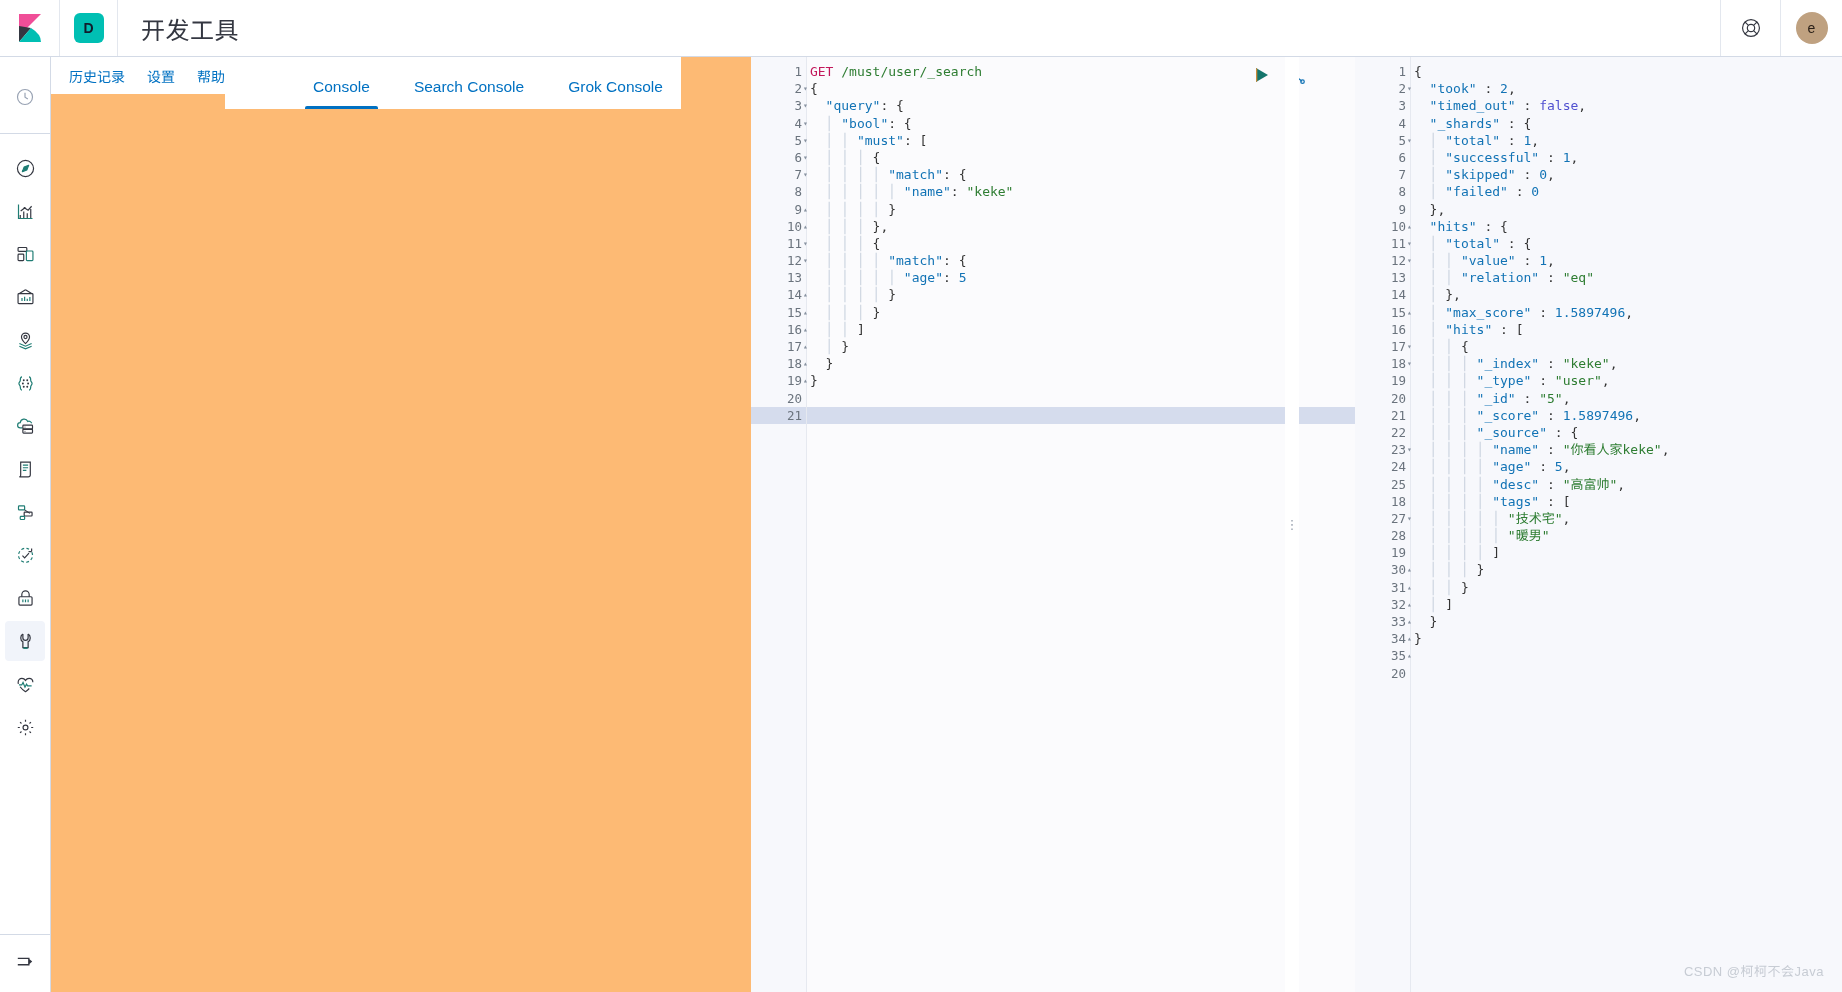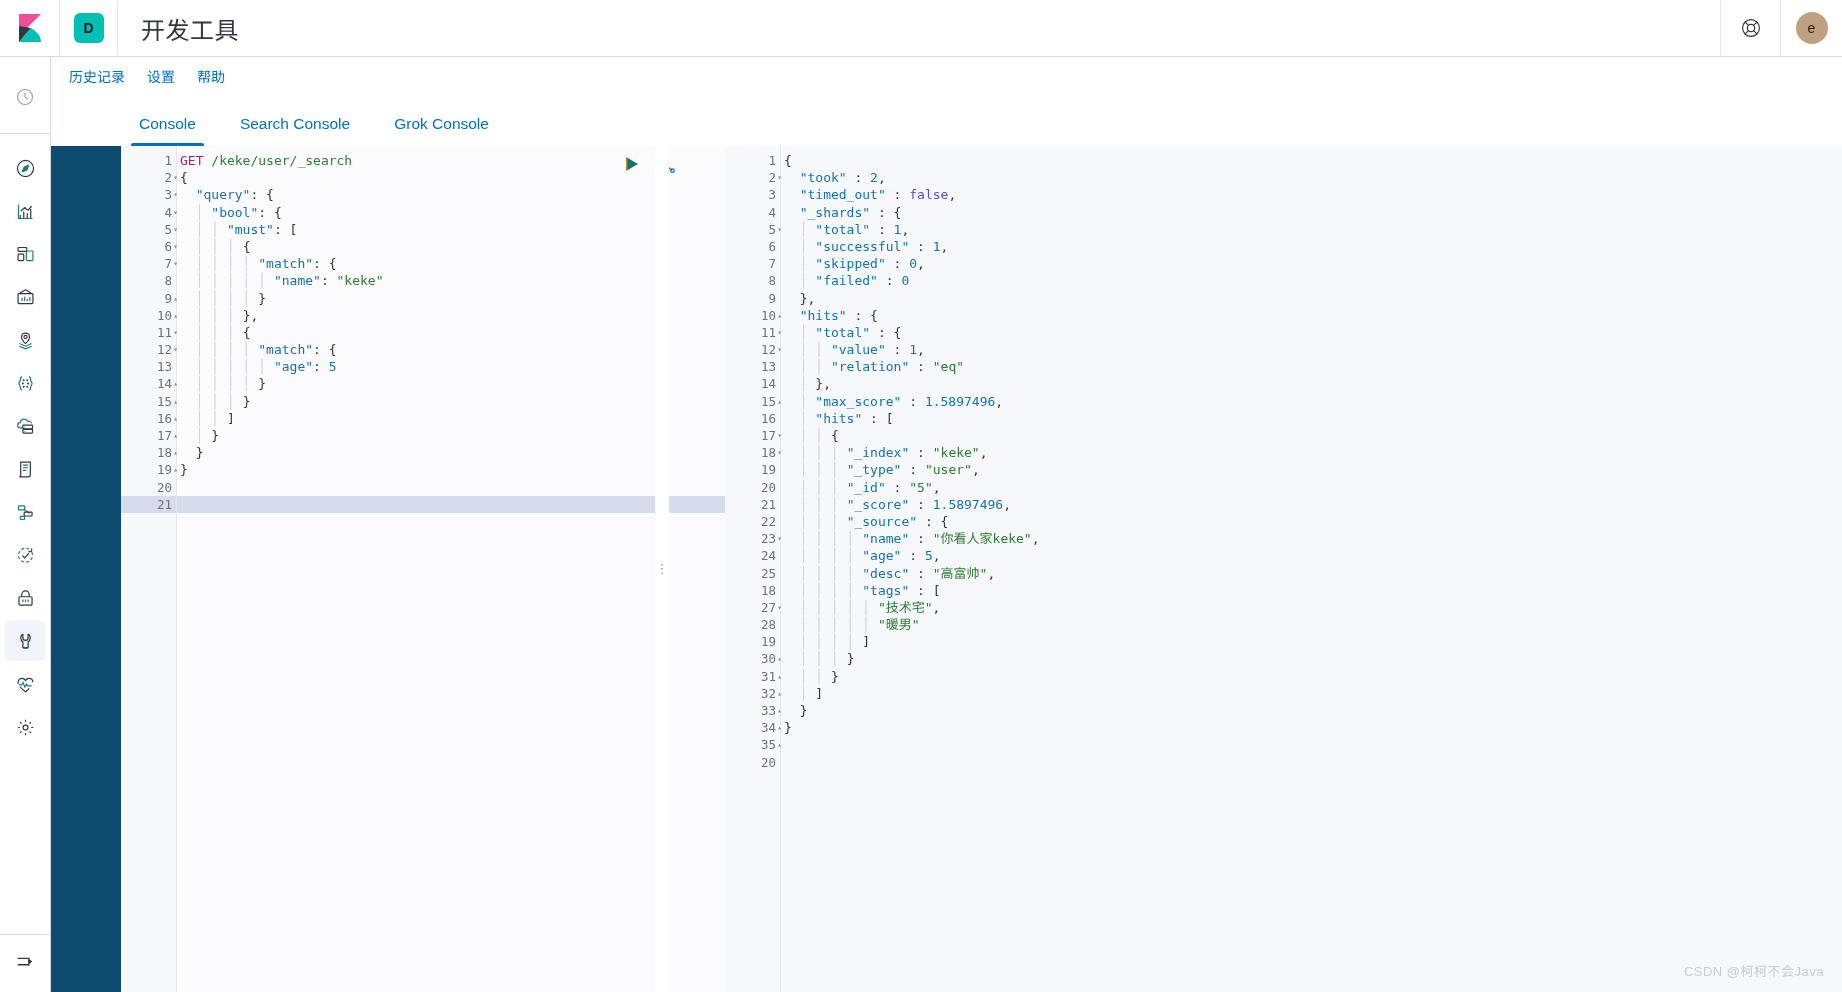--- a/index.html
+++ b/index.html
@@ -76,21 +76,21 @@
   .nav-item.active { background: #f1f4fa; }
   .nav-item svg { display: block; }
   .nav-spacer { flex: 1; }
   .nav-bottom {
     width: 51px; border-top: 1px solid #d3dae6;
     display: flex; align-items: center; justify-content: center;
     height: 58px; cursor: pointer;
   }
 
   
-  .content { flex: 1; display: flex; flex-direction: column; min-width: 0; background: #0c4a6e; }
+  .content { flex: 1; display: flex; flex-direction: row; min-width: 0; background: #fdba74; }
 
   .topnav {
     height: 37px; min-height: 37px;
     display: flex; align-items: center;
     padding-left: 18px; gap: 22px;
     background: #ffffff;
   }
   .topnav a {
     font-size: 14px; color: #0071c2; text-decoration: none; cursor: pointer;
   }
@@ -442,21 +442,21 @@
               <div class="gline">14<span class="fold">▴</span></div>
               <div class="gline">15<span class="fold">▴</span></div>
               <div class="gline">16<span class="fold">▴</span></div>
               <div class="gline">17<span class="fold">▴</span></div>
               <div class="gline">18<span class="fold">▴</span></div>
               <div class="gline">19<span class="fold">▴</span></div>
               <div class="gline">20</div>
               <div class="gline cur">21</div>
             </div>
           <div class="codearea" id="req-code">
-              <div class="cline"><span class="t-method">GET</span><span> </span><span class="t-url">/keke/user/_search</span></div>
+              <div class="cline"><span class="t-method">GET</span><span> </span><span class="t-url">/must/user/_search</span></div>
               <div class="cline"><span class="t-punc">{</span></div>
               <div class="cline"><span>  </span><span class="t-key">"query"</span><span class="t-punc">: {</span></div>
               <div class="cline"><span class="t-ind">  │ </span><span class="t-key">"bool"</span><span class="t-punc">: {</span></div>
               <div class="cline"><span class="t-ind">  │ │ </span><span class="t-key">"must"</span><span class="t-punc">: [</span></div>
               <div class="cline"><span class="t-ind">  │ │ │ </span><span class="t-punc">{</span></div>
               <div class="cline"><span class="t-ind">  │ │ │ │ </span><span class="t-key">"match"</span><span class="t-punc">: {</span></div>
               <div class="cline"><span class="t-ind">  │ │ │ │ │ </span><span class="t-key">"name"</span><span class="t-punc">: </span><span class="t-str">"keke"</span></div>
               <div class="cline"><span class="t-ind">  │ │ │ │ </span><span class="t-punc">}</span></div>
               <div class="cline"><span class="t-ind">  │ │ │ </span><span class="t-punc">},</span></div>
               <div class="cline"><span class="t-ind">  │ │ │ </span><span class="t-punc">{</span></div>

